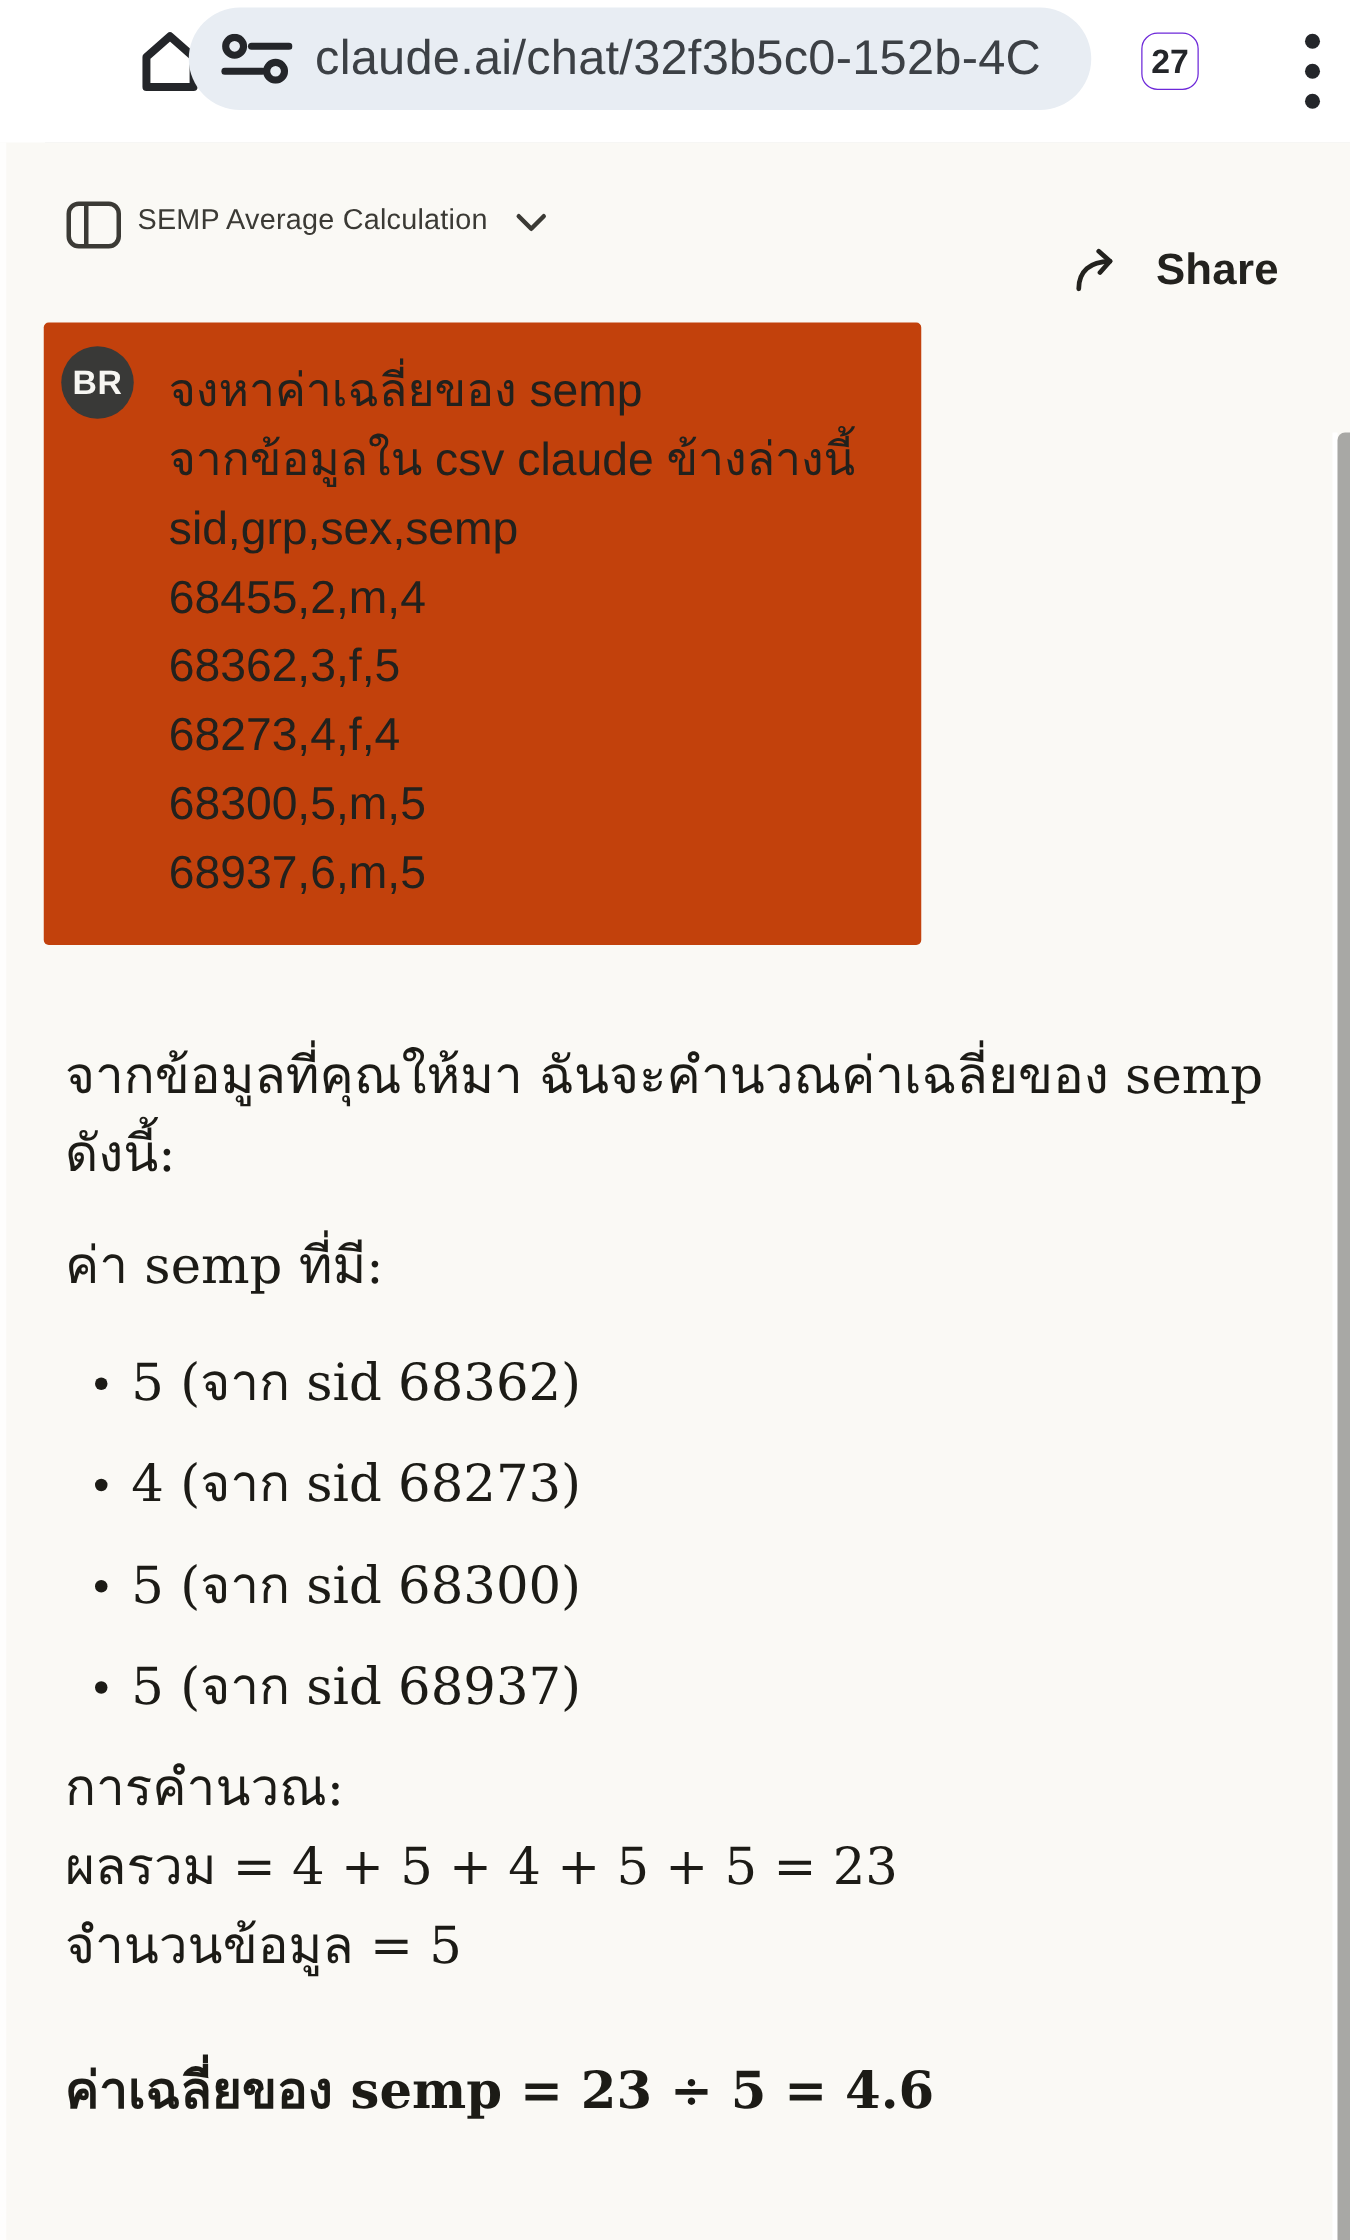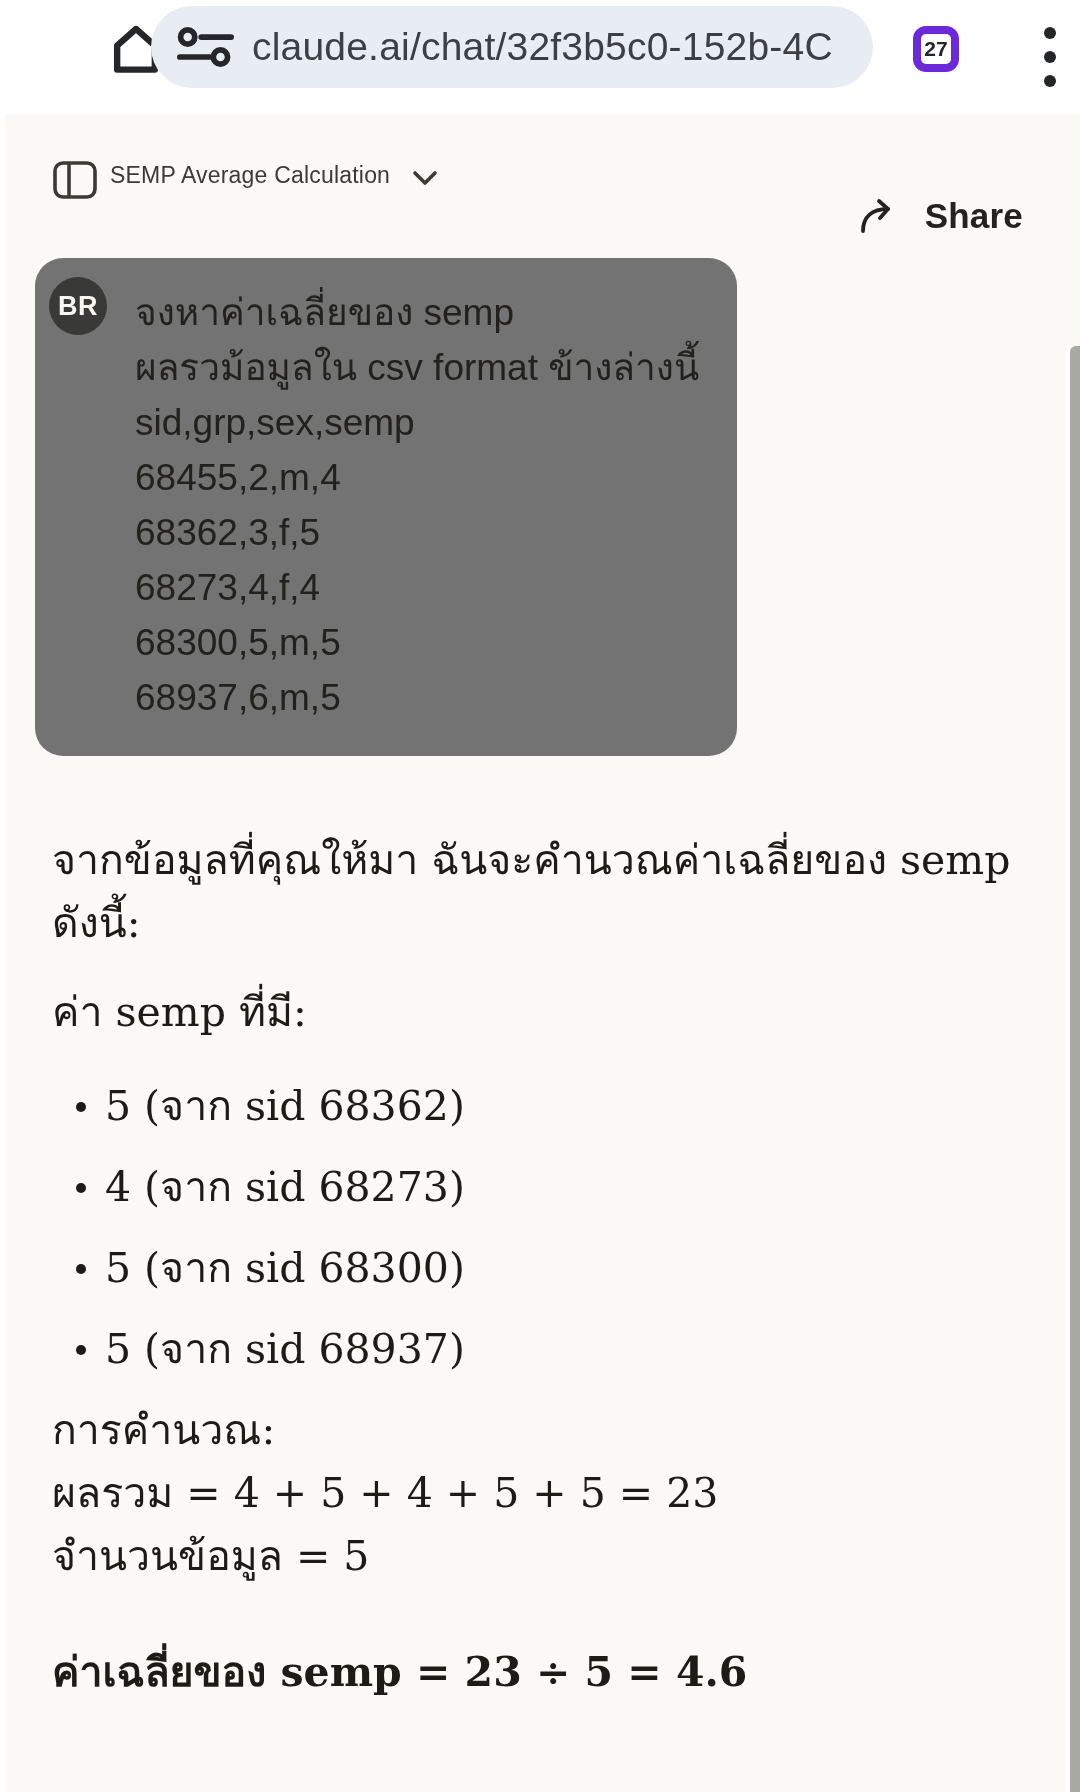--- a/index.html
+++ b/index.html
@@ -19,23 +19,23 @@
   .home-btn{position:absolute;left:70px;top:20px;width:60px;height:60px;
     display:flex;align-items:center;justify-content:center;background:none;border:none;padding:0;}
   .url-pill{
     position:absolute;left:115px;top:6px;width:722px;height:82px;border-radius:41px;
     background:#e8edf3;display:flex;align-items:center;padding:0 24px 0 26px;
     box-sizing:border-box;overflow:hidden;white-space:nowrap;
   }
   .url-text{font-size:39px;color:#3c4045;margin-left:18px;letter-spacing:0.2px;}
   .tab-btn{
     position:absolute;left:877px;top:26px;width:46px;height:46px;box-sizing:border-box;
-    border:8px solid #6d28d9;border-radius:13px;background:#fff;
+    border:1px solid #6d28d9;border-radius:13px;background:#fff;
     display:flex;align-items:center;justify-content:center;
-    font-size:21px;font-weight:700;color:#24262a;padding:0;
+    font-size:27px;font-weight:700;color:#24262a;padding:0;
   }
   .menu-btn{position:absolute;left:1000px;top:24px;width:28px;height:66px;
     display:flex;align-items:center;justify-content:center;background:none;border:none;padding:0;}
 
   
   .page{
     position:absolute;left:0;top:114px;width:1080px;height:1678px;background:#faf9f5;
   }
   .left-strip{position:absolute;left:0;top:0;width:5px;height:100%;background:#fefefd;}
 
@@ -44,22 +44,22 @@
   .title-group{position:absolute;left:110px;top:0;height:122px;display:flex;align-items:center;
     background:none;border:none;padding:0;}
   .chat-title{font-size:23px;font-weight:500;color:#3b3a35;letter-spacing:0.2px;}
   .chevron{margin-left:22px;margin-top:6px;}
   .share-btn{position:absolute;right:57px;top:0;height:122px;display:flex;align-items:flex-end;
     background:none;border:none;padding:0;gap:12px;}
   .share-label{font-size:35px;font-weight:700;color:#23221e;margin-left:16px;letter-spacing:0.2px;}
 
   
   .user-bubble{
-    position:absolute;left:35px;top:144px;width:702px;height:498px;border-radius:28px;
-    background:#737373;
+    position:absolute;left:35px;top:144px;width:702px;height:498px;border-radius:4px;
+    background:#c2410c;
   }
   .avatar{
     position:absolute;left:14px;top:19px;width:58px;height:58px;border-radius:50%;
     background:#393937;color:#f7f6f2;font-size:27px;font-weight:700;
     display:flex;align-items:center;justify-content:center;letter-spacing:0.5px;
   }
   .user-lines{position:absolute;left:100px;top:27px;}
   .user-line{font-size:37px;line-height:55px;color:#22211d;white-space:nowrap;}
 
   
@@ -155,21 +155,21 @@
         </svg>
       </span>
       <span class="share-label">Share</span>
     </button>
   </div>
 
   <div class="user-bubble">
     <div class="avatar">BR</div>
     <div class="user-lines">
       <div class="user-line">จงหาค่าเฉลี่ยของ semp</div>
-      <div class="user-line">ผลรวม้อมูลใน csv format ข้างล่างนี้</div>
+      <div class="user-line">จากข้อมูลใน csv claude ข้างล่างนี้</div>
       <div class="user-line">sid,grp,sex,semp</div>
       <div class="user-line">68455,2,m,4</div>
       <div class="user-line">68362,3,f,5</div>
       <div class="user-line">68273,4,f,4</div>
       <div class="user-line">68300,5,m,5</div>
       <div class="user-line">68937,6,m,5</div>
     </div>
   </div>
 
   <div class="response">

